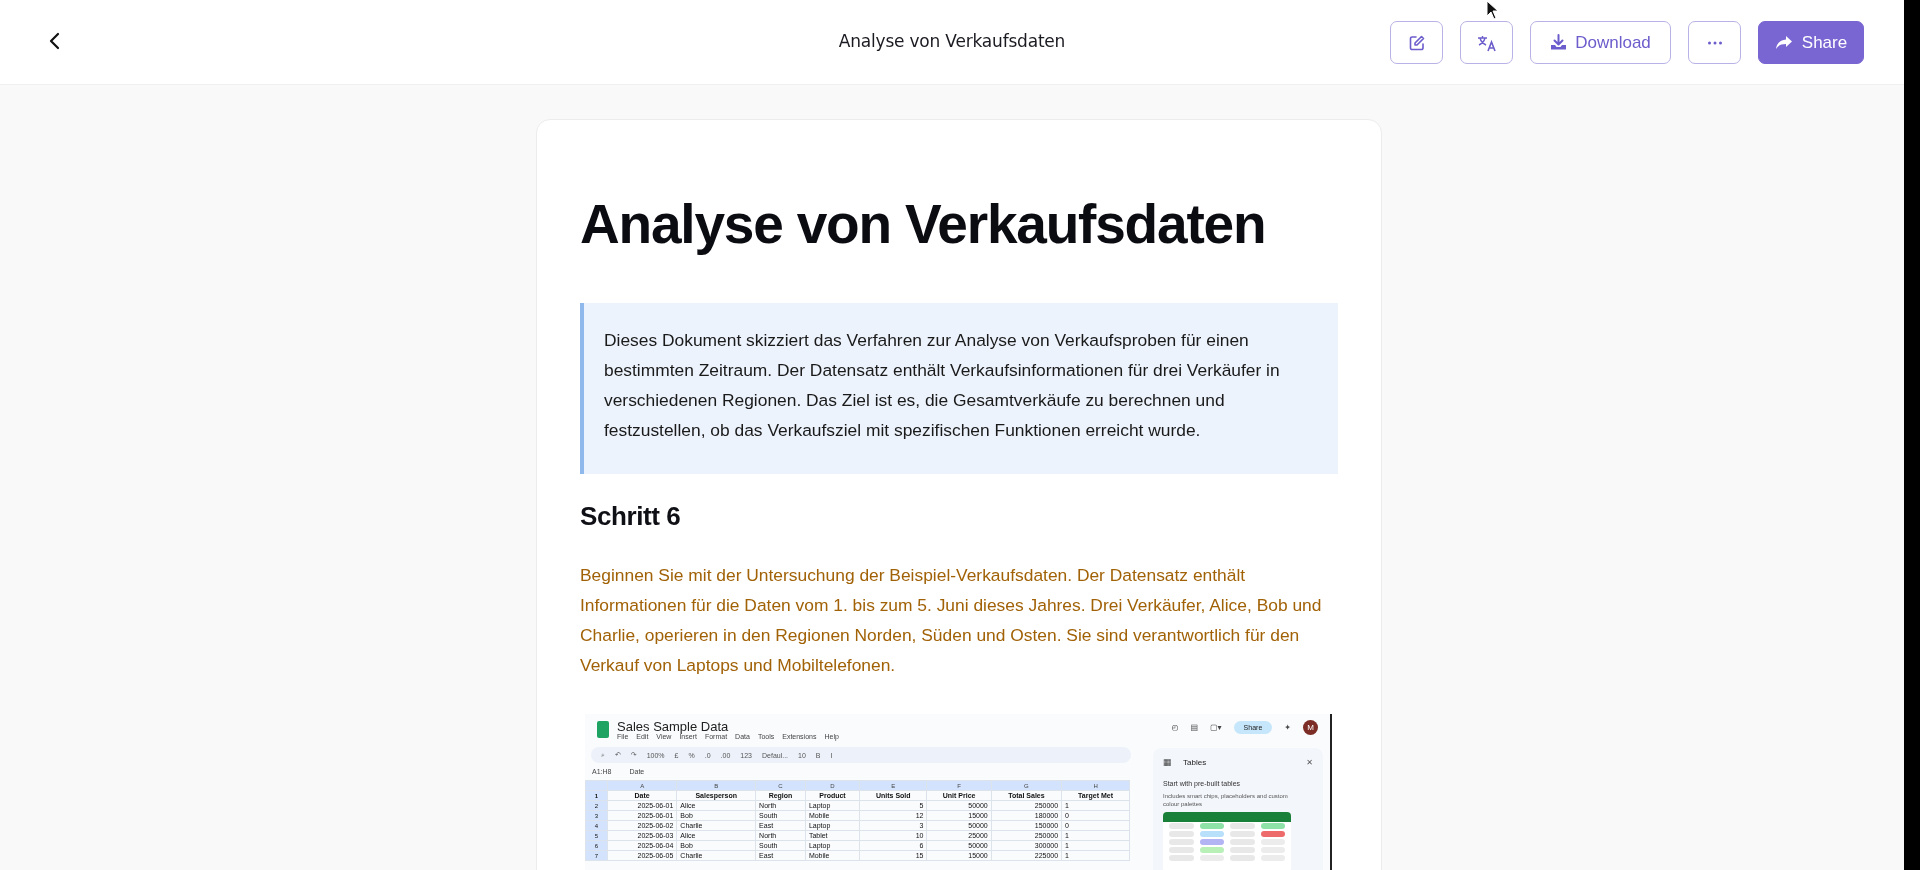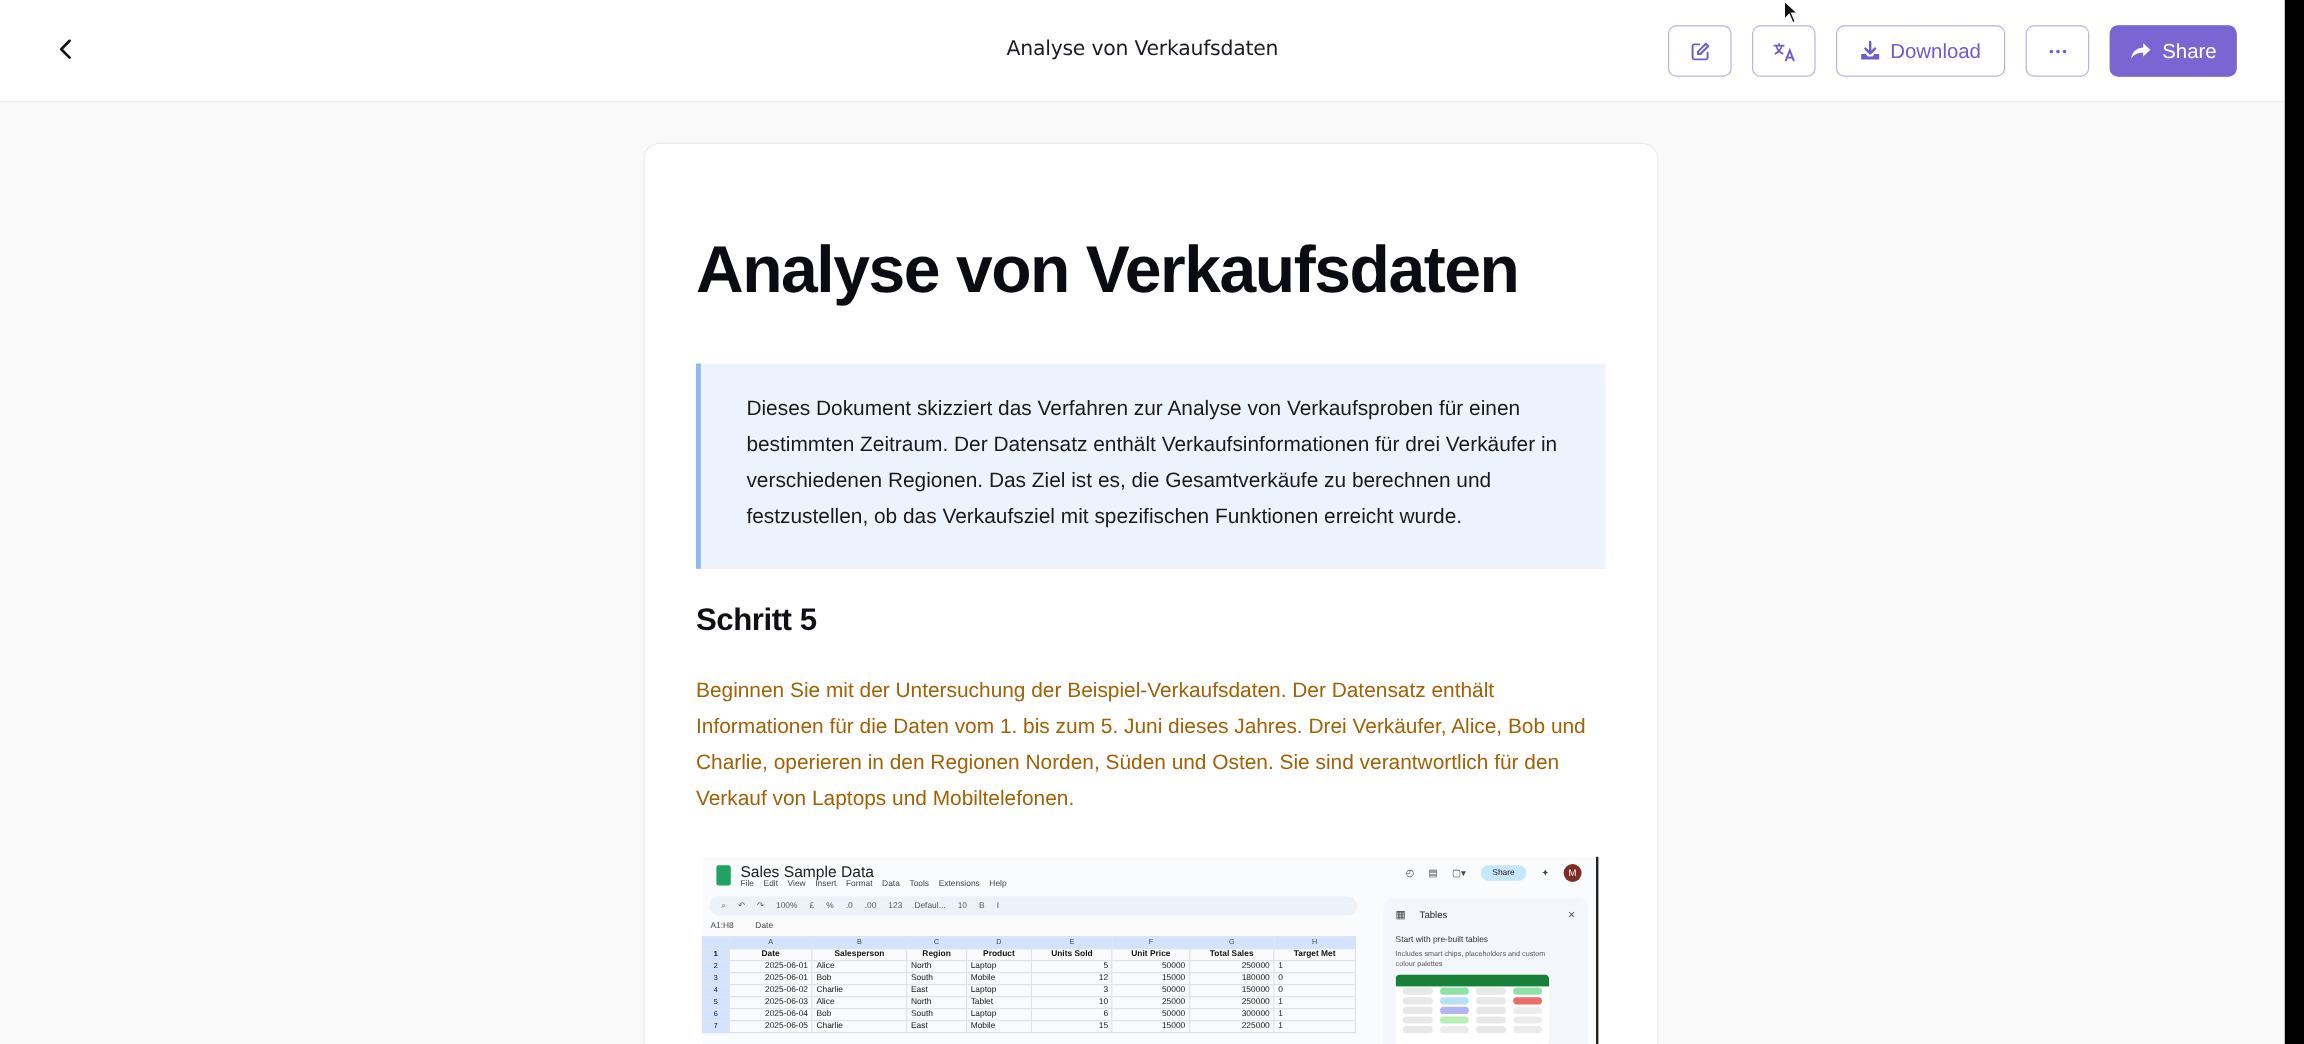--- a/index.html
+++ b/index.html
@@ -8,21 +8,21 @@
   .back-btn { position: absolute; left: 44px; top: 30px; width: 22px; height: 22px; display: flex; align-items: center; justify-content: center; cursor: pointer; }
   .page-header-title { position: absolute; left: 0; right: 0; top: 31px; text-align: center; font-size: 17px; color: #1b1b22; font-family: "DejaVu Sans", sans-serif; letter-spacing: -0.2px; }
   .actions { position: absolute; top: 21px; right: 40px; display: flex; gap: 17px; }
   .btn { height: 43px; border: 1px solid #b9b2e6; border-radius: 7px; background: #fff; display: flex; align-items: center; justify-content: center; color: #6c5dcc; font-size: 17px; cursor: pointer; font-family: "Liberation Sans", sans-serif; }
   .btn.icon { width: 53px; }
   .btn.download { width: 141px; gap: 8px; }
   .btn.share { width: 106px; background: #7a66d2; border-color: #7a66d2; color: #fff; gap: 9px; }
   .scrollbar { position: absolute; top: 0; right: 0; width: 16px; height: 870px; background: #000; }
   .card { position: absolute; left: 536px; top: 119px; width: 846px; height: 800px; background: #fff; border: 1px solid #ececec; border-radius: 14px; }
   .doc-title { position: absolute; left: 43px; top: 72px; font-size: 55px; font-weight: bold; letter-spacing: -1.2px; color: #0b0b12; font-family: "Liberation Sans", sans-serif; }
-  .callout { position: absolute; left: 43px; top: 183px; width: 758px; height: 171px; background: #edf3fd; border-left: 4px solid #8fb9ec; padding: 22px 26px 0 38px; }
+  .callout { position: absolute; left: 43px; top: 183px; width: 758px; height: 171px; background: #edf3fd; border-left: 4px solid #8fb9ec; padding: 22px 26px 0 20px; }
   .callout p { font-size: 17.4px; line-height: 30px; color: #1a1a1a; }
   .step-heading { position: absolute; left: 43px; top: 381px; font-size: 26px; font-weight: bold; color: #0f0f16; letter-spacing: -0.4px; }
   .step-text { position: absolute; left: 43px; top: 440px; width: 760px; font-size: 17.4px; line-height: 30px; color: #a16207; }
   .embed { position: absolute; left: 48px; top: 594px; width: 747px; height: 210px; background: #f9fbfd; border-right: 2px solid #222; overflow: hidden; font-family: "Liberation Sans", sans-serif; }
   .e-top { position: absolute; left: 0; top: 0; width: 100%; height: 40px; }
   .e-logo { position: absolute; left: 12px; top: 7px; width: 12px; height: 17px; background: #1ea362; border-radius: 2px; }
   .e-title { position: absolute; left: 32px; top: 5px; font-size: 13px; color: #222; }
   .e-menu { position: absolute; left: 32px; top: 19px; display: flex; gap: 8px; font-size: 7px; color: #444; }
   .e-right { position: absolute; right: 12px; top: 6px; display: flex; gap: 12px; align-items: center; font-size: 8px; color: #444; }
   .e-share { background: #c6e6fb; border-radius: 10px; padding: 3px 10px; font-size: 7px; color: #222; }
@@ -97,21 +97,21 @@
     <path d="M1 1 L1 16 L5 12 L8 19 L10 18 L7 11 L12 11 Z" fill="#111" stroke="#fff" stroke-width="1"></path>
   </svg>
 
 <div class="card">
   <h1 class="doc-title">Analyse von Verkaufsdaten</h1>
 
   <div class="callout">
     <p>Dieses Dokument skizziert das Verfahren zur Analyse von Verkaufsproben für einen bestimmten Zeitraum. Der Datensatz enthält Verkaufsinformationen für drei Verkäufer in verschiedenen Regionen. Das Ziel ist es, die Gesamtverkäufe zu berechnen und festzustellen, ob das Verkaufsziel mit spezifischen Funktionen erreicht wurde.</p>
   </div>
 
-  <h2 class="step-heading">Schritt 5</h2>
+  <h2 class="step-heading">Schritt 6</h2>
   <p class="step-text">Beginnen Sie mit der Untersuchung der Beispiel-Verkaufsdaten. Der Datensatz enthält Informationen für die Daten vom 1. bis zum 5. Juni dieses Jahres. Drei Verkäufer, Alice, Bob und Charlie, operieren in den Regionen Norden, Süden und Osten. Sie sind verantwortlich für den Verkauf von Laptops und Mobiltelefonen.</p>
 
   <div class="embed">
     <div class="e-top">
       <div class="e-logo"></div>
       <div class="e-title">Sales Sample Data</div>
       <div class="e-menu">
         <span>File</span>
         <span>Edit</span>
         <span>View</span>

